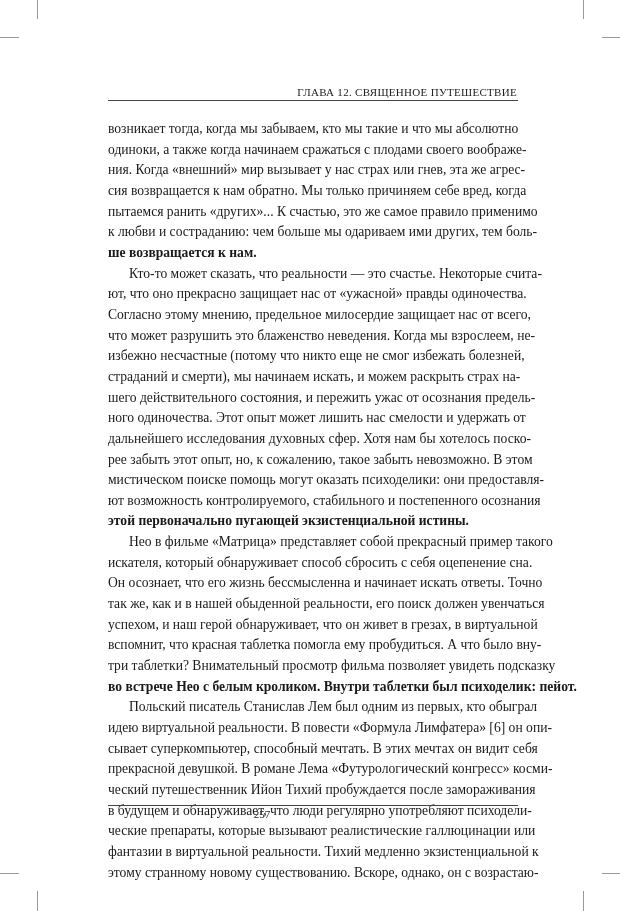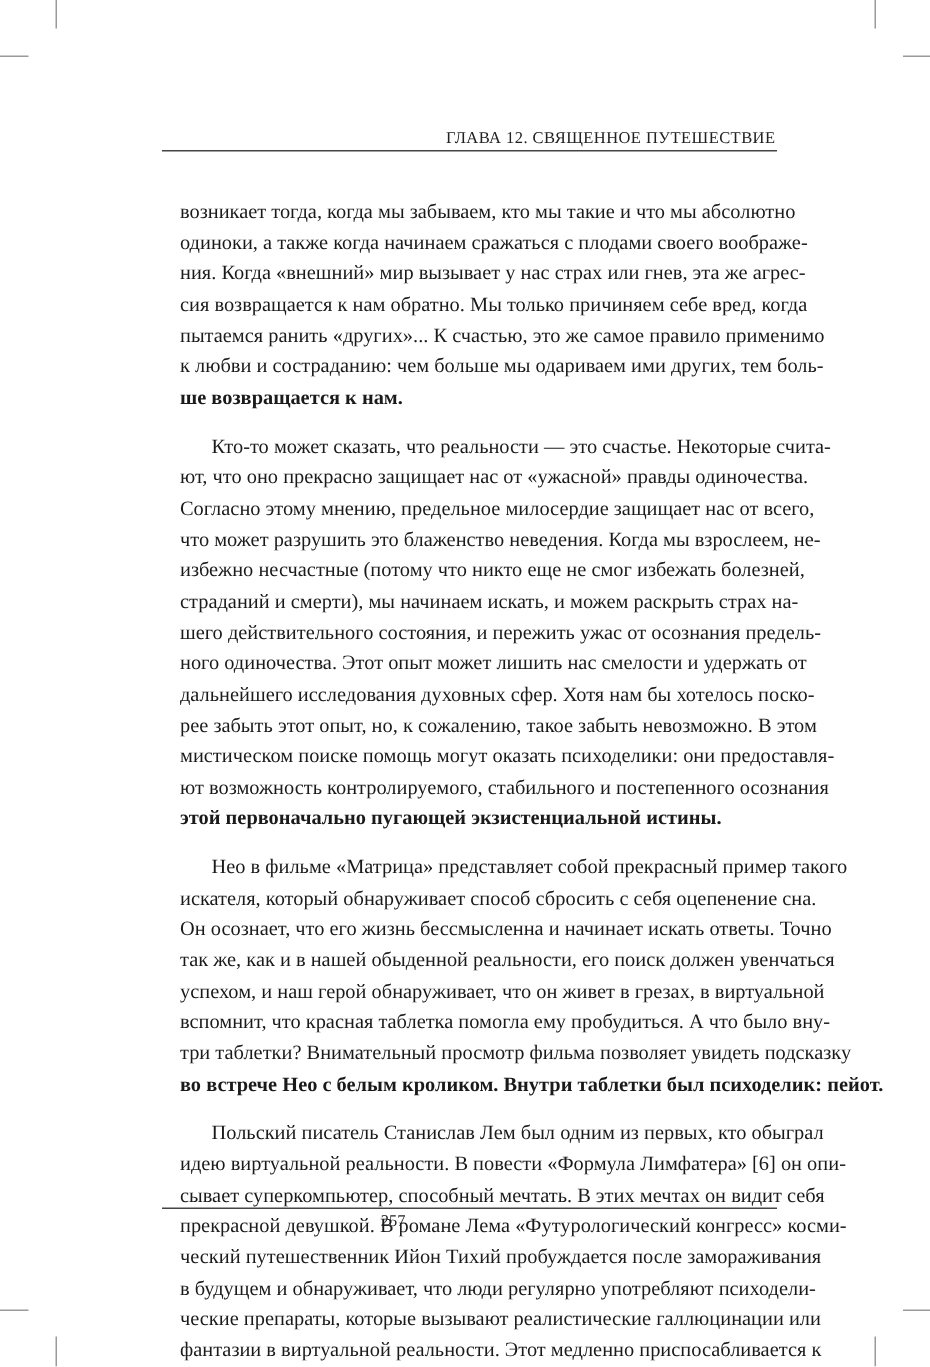--- a/index.html
+++ b/index.html
@@ -9,21 +9,21 @@
       position: absolute; right: 103px; top: 86px;
       font-family: "Liberation Serif", serif; font-size: 11px; letter-spacing: 0.3px;
       color: #222; white-space: nowrap;
     }
     .rule { position: absolute; left: 108px; width: 410px; height: 1px; background: #444; }
     .body-text {
       position: absolute; left: 108px; top: 119px; width: 410px;
       font-family: "Liberation Serif", serif; font-size: 13.6px; line-height: 20.65px;
       color: #1a1a1a; text-align: justify; hyphens: manual;
     }
-    .body-text p { margin: 12px; text-indent: 0; }
+    .body-text p { margin: 0; text-indent: 0; }
     .body-text .line { display: block; text-align: justify; text-align-last: justify; white-space: nowrap; }
     .body-text .line.last { text-align-last: left; font-weight: bold; }
     .page-number {
       position: absolute; left: 0; width: 524px; top: 808px; text-align: center;
       font-family: Liberation Serif, serif; font-size: 11px; color: #222;
     }
   </style>
 </head>
 <body>
 
@@ -75,19 +75,19 @@
       <span class="line last">во встрече Нео с белым кроликом. Внутри таблетки был психоделик: пейот.</span>
     </p>
     <p>
       <span class="line" style="text-indent: 21px;">Польский писатель Станислав Лем был одним из первых, кто обыграл</span>
       <span class="line">идею виртуальной реальности. В повести «Формула Лимфатера» [6] он опи-</span>
       <span class="line">сывает суперкомпьютер, способный мечтать. В этих мечтах он видит себя</span>
       <span class="line">прекрасной девушкой. В романе Лема «Футурологический конгресс» косми-</span>
       <span class="line">ческий путешественник Ийон Тихий пробуждается после замораживания</span>
       <span class="line">в будущем и обнаруживает, что люди регулярно употребляют психодели-</span>
       <span class="line">ческие препараты, которые вызывают реалистические галлюцинации или</span>
-      <span class="line">фантазии в виртуальной реальности. Этот медленно приспосабливается к</span>
+      <span class="line">фантазии в виртуальной реальности. Тихий медленно экзистенциальной к</span>
       <span class="line">этому странному новому существованию. Вскоре, однако, он с возрастаю-</span>
     </p>
   </div>
 
 <div class="rule" style="top:805px;"></div>
 <div class="page-number">257</div>
 
 </body></html>

